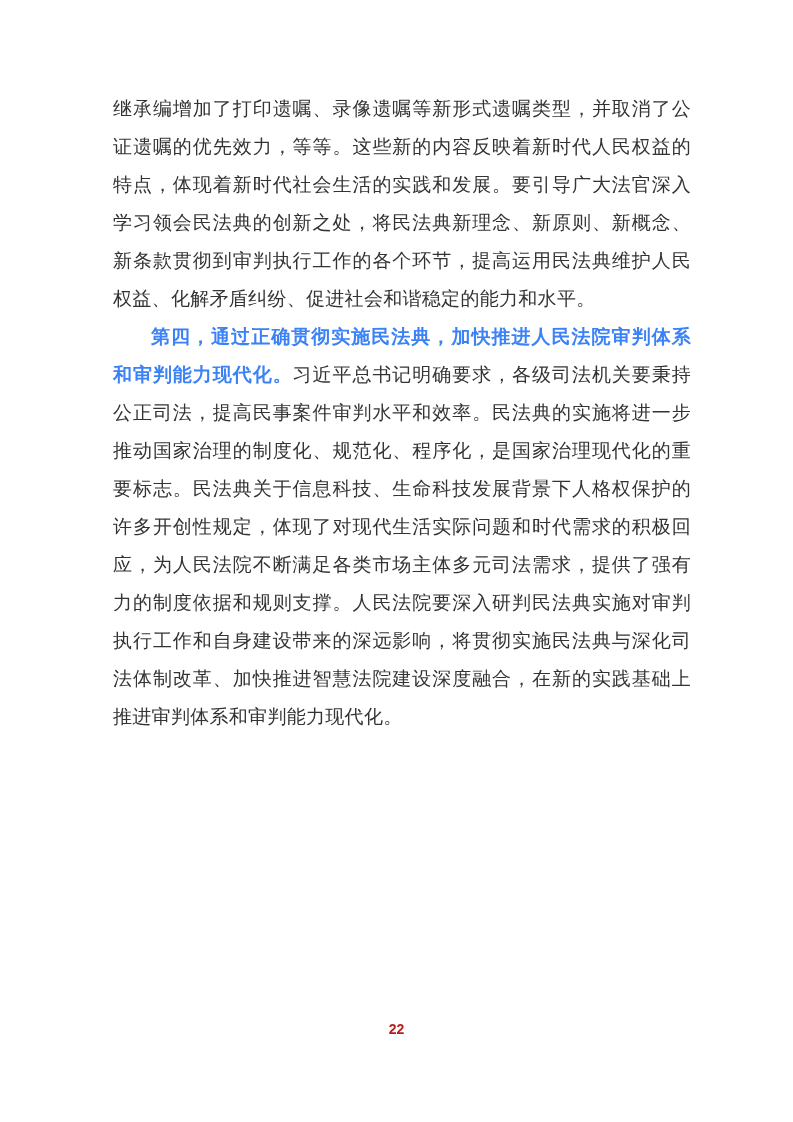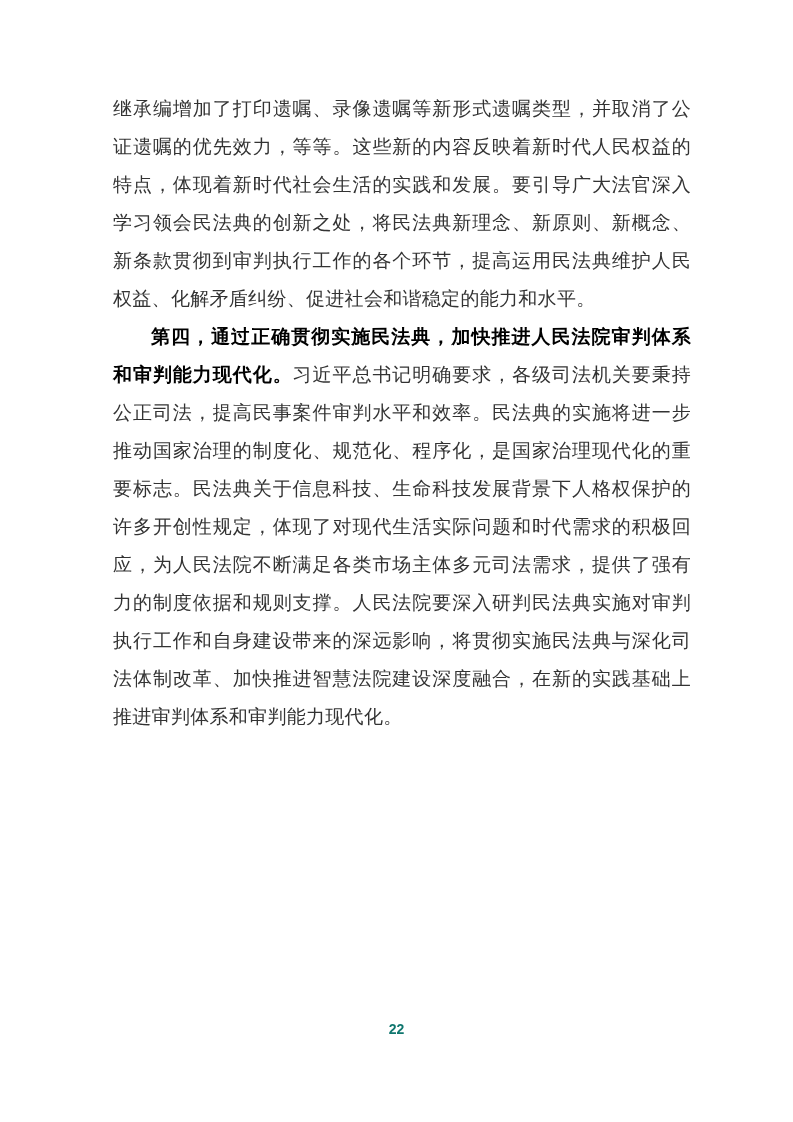--- a/index.html
+++ b/index.html
@@ -29,32 +29,32 @@
     letter-spacing: 0.3px;
   }
   .para {
     margin: 0;
   }
   .para.indent {
     text-indent: 2em;
   }
   .para b {
     font-weight: 700;
-    color: #000000;
+    color: #3b82f6;
   }
   .page-number {
     position: absolute;
     left: 0;
     right: 0;
     top: 1021px;
     text-align: center;
     font-family: "Liberation Sans", sans-serif;
     font-size: 14px;
     font-weight: 700;
-    color: #0f766e;
+    color: #b91c1c;
   }
 </style>
 </head>
 <body>
 
 <div class="page">
   <div class="doc-body">
 
     <p class="para"><span>继承编增加了打印遗嘱、录像遗嘱等新形式遗嘱类型，并取消了公证遗嘱的优先效力，等等。这些新的内容反映着新时代人民权益的特点，体现着新时代社会生活的实践和发展。要引导广大法官深入学习领会民法典的创新之处，将民法典新理念、新原则、新概念、新条款贯彻到审判执行工作的各个环节，提高运用民法典维护人民权益、化解矛盾纠纷、促进社会和谐稳定的能力和水平。</span></p>
 

